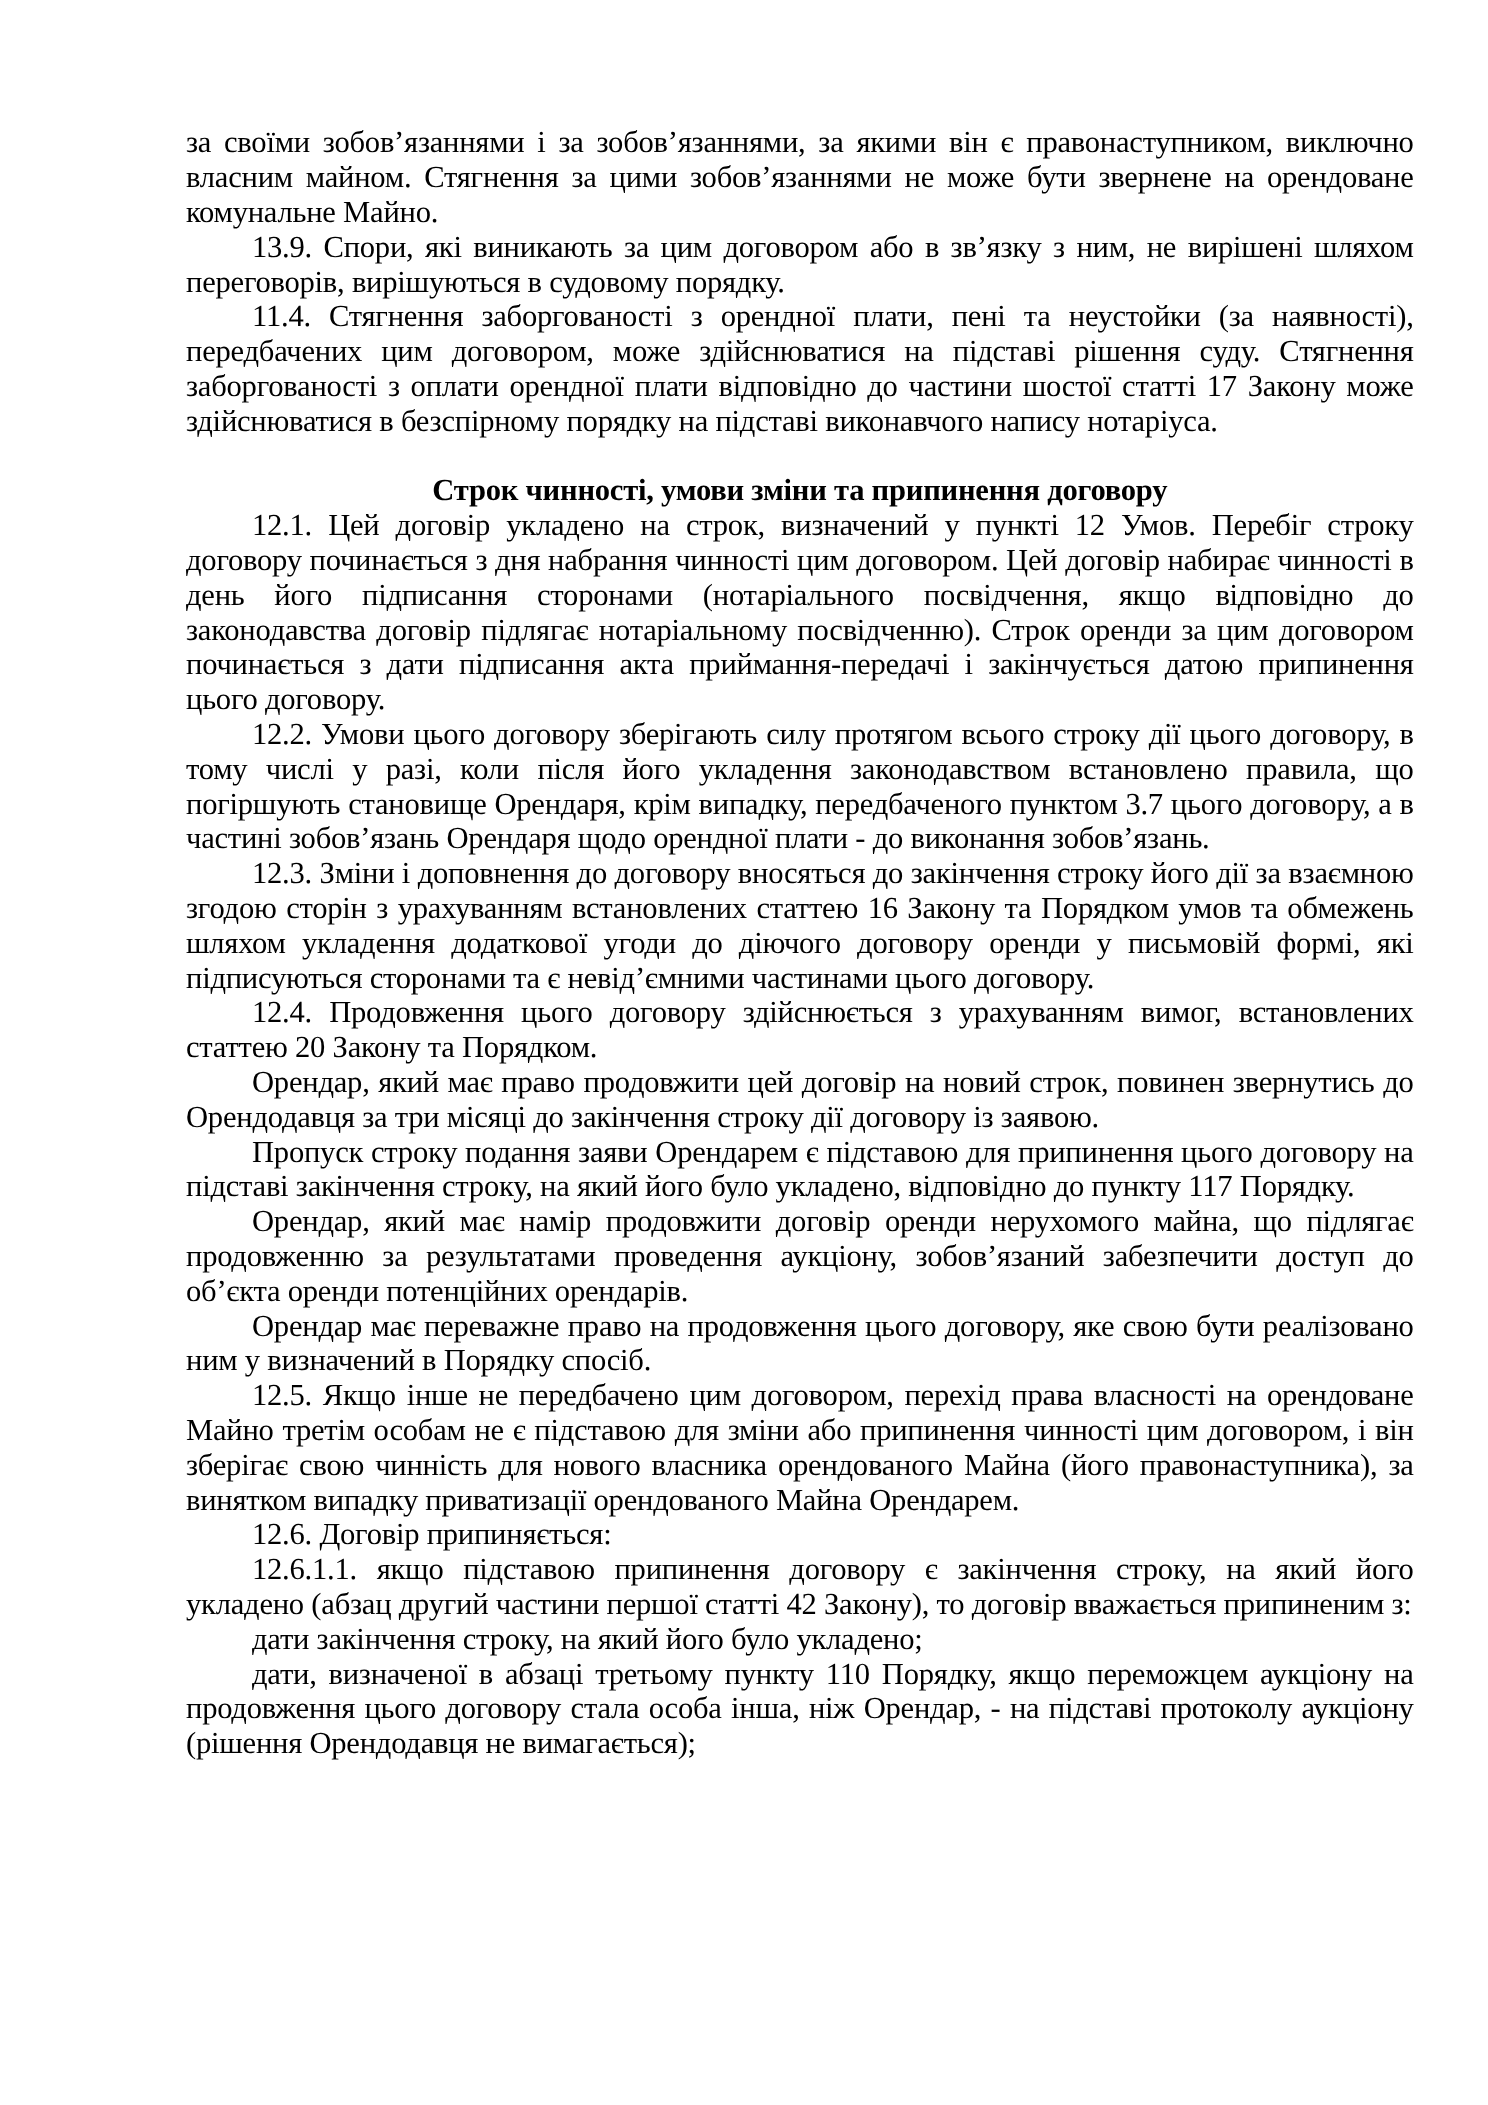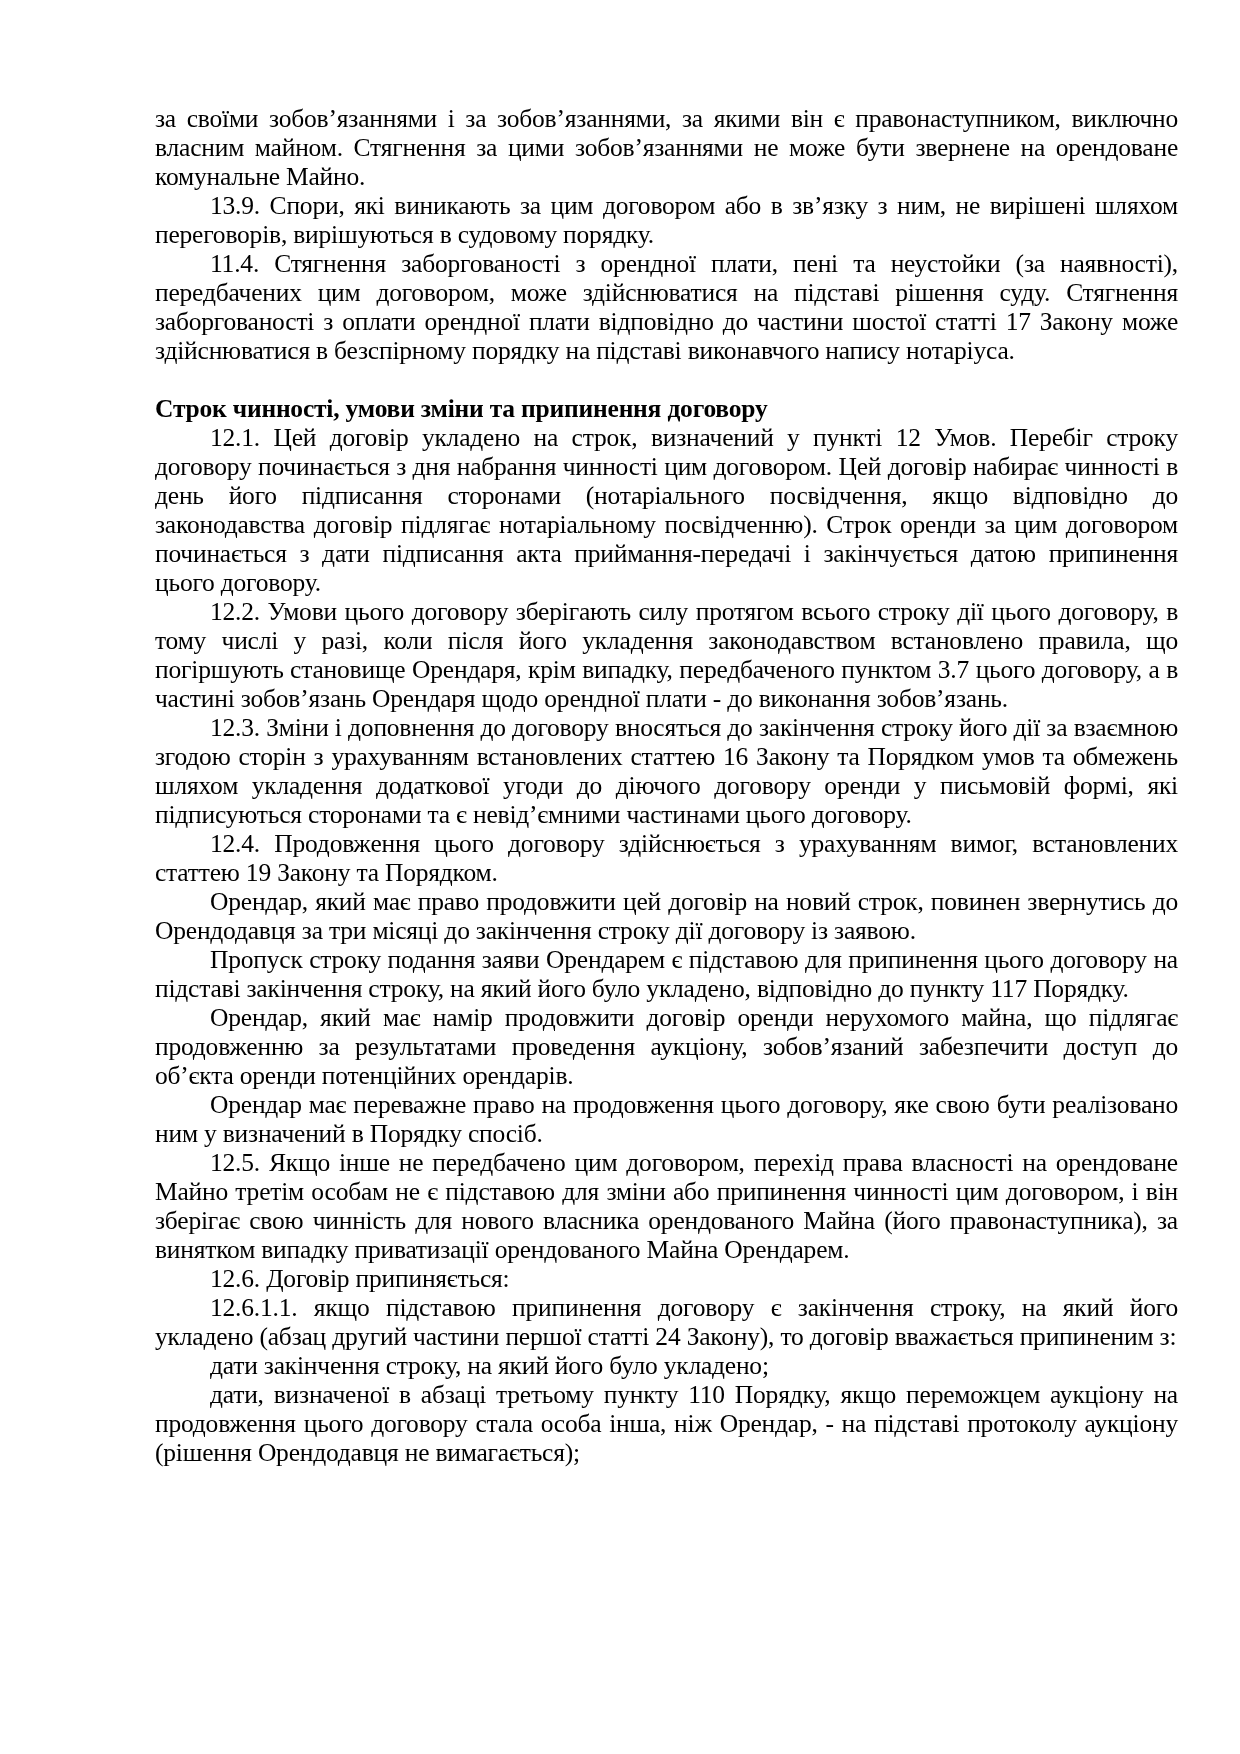--- a/index.html
+++ b/index.html
@@ -23,37 +23,38 @@
   }
   .para {
     margin: 0;
     text-align: justify;
   }
   .para.indent {
     text-indent: 55px;
   }
   .heading {
     margin: 29px 0 0 0;
+    text-align: center;
     font-weight: bold;
   }
 </style>
 </head>
 <body>
 
 <div class="page">
   <p class="para">за своїми зобов’язаннями і за зобов’язаннями, за якими він є правонаступником, виключно власним майном. Стягнення за цими зобов’язаннями не може бути звернене на орендоване комунальне Майно.</p>
   <p class="para indent">13.9. Спори, які виникають за цим договором або в зв’язку з ним, не вирішені шляхом переговорів, вирішуються в судовому порядку.</p>
   <p class="para indent">11.4. Стягнення заборгованості з орендної плати, пені та неустойки (за наявності), передбачених цим договором, може здійснюватися на підставі рішення суду. Стягнення заборгованості з оплати орендної плати відповідно до частини шостої статті 17 Закону може здійснюватися в безспірному порядку на підставі виконавчого напису нотаріуса.</p>
   <p class="para heading">Строк чинності, умови зміни та припинення договору</p>
   <p class="para indent">12.1. Цей договір укладено на строк, визначений у пункті 12 Умов. Перебіг строку договору починається з дня набрання чинності цим договором. Цей договір набирає чинності в день його підписання сторонами (нотаріального посвідчення, якщо відповідно до законодавства договір підлягає нотаріальному посвідченню). Строк оренди за цим договором починається з дати підписання акта приймання-передачі і закінчується датою припинення цього договору.</p>
   <p class="para indent">12.2. Умови цього договору зберігають силу протягом всього строку дії цього договору, в тому числі у разі, коли після його укладення законодавством встановлено правила, що погіршують становище Орендаря, крім випадку, передбаченого пунктом 3.7 цього договору, а в частині зобов’язань Орендаря щодо орендної плати - до виконання зобов’язань.</p>
   <p class="para indent">12.3. Зміни і доповнення до договору вносяться до закінчення строку його дії за взаємною згодою сторін з урахуванням встановлених статтею 16 Закону та Порядком умов та обмежень шляхом укладення додаткової угоди до діючого договору оренди у письмовій формі, які підписуються сторонами та є невід’ємними частинами цього договору.</p>
-  <p class="para indent">12.4. Продовження цього договору здійснюється з урахуванням вимог, встановлених статтею 19 Закону та Порядком.</p>
+  <p class="para indent">12.4. Продовження цього договору здійснюється з урахуванням вимог, встановлених статтею 20 Закону та Порядком.</p>
   <p class="para indent">Орендар, який має право продовжити цей договір на новий строк, повинен звернутись до Орендодавця за три місяці до закінчення строку дії договору із заявою.</p>
   <p class="para indent">Пропуск строку подання заяви Орендарем є підставою для припинення цього договору на підставі закінчення строку, на який його було укладено, відповідно до пункту 117 Порядку.</p>
   <p class="para indent">Орендар, який має намір продовжити договір оренди нерухомого майна, що підлягає продовженню за результатами проведення аукціону, зобов’язаний забезпечити доступ до об’єкта оренди потенційних орендарів.</p>
   <p class="para indent">Орендар має переважне право на продовження цього договору, яке свою бути реалізовано ним у визначений в Порядку спосіб.</p>
   <p class="para indent">12.5. Якщо інше не передбачено цим договором, перехід права власності на орендоване Майно третім особам не є підставою для зміни або припинення чинності цим договором, і він зберігає свою чинність для нового власника орендованого Майна (його правонаступника), за винятком випадку приватизації орендованого Майна Орендарем.</p>
   <p class="para indent">12.6. Договір припиняється:</p>
-  <p class="para indent">12.6.1.1. якщо підставою припинення договору є закінчення строку, на який його укладено (абзац другий частини першої статті 24 Закону), то договір вважається припиненим з:</p>
+  <p class="para indent">12.6.1.1. якщо підставою припинення договору є закінчення строку, на який його укладено (абзац другий частини першої статті 42 Закону), то договір вважається припиненим з:</p>
   <p class="para indent">дати закінчення строку, на який його було укладено;</p>
   <p class="para indent">дати, визначеної в абзаці третьому пункту 110 Порядку, якщо переможцем аукціону на продовження цього договору стала особа інша, ніж Орендар, - на підставі протоколу аукціону (рішення Орендодавця не вимагається);</p>
 </div>
 
 </body></html>

